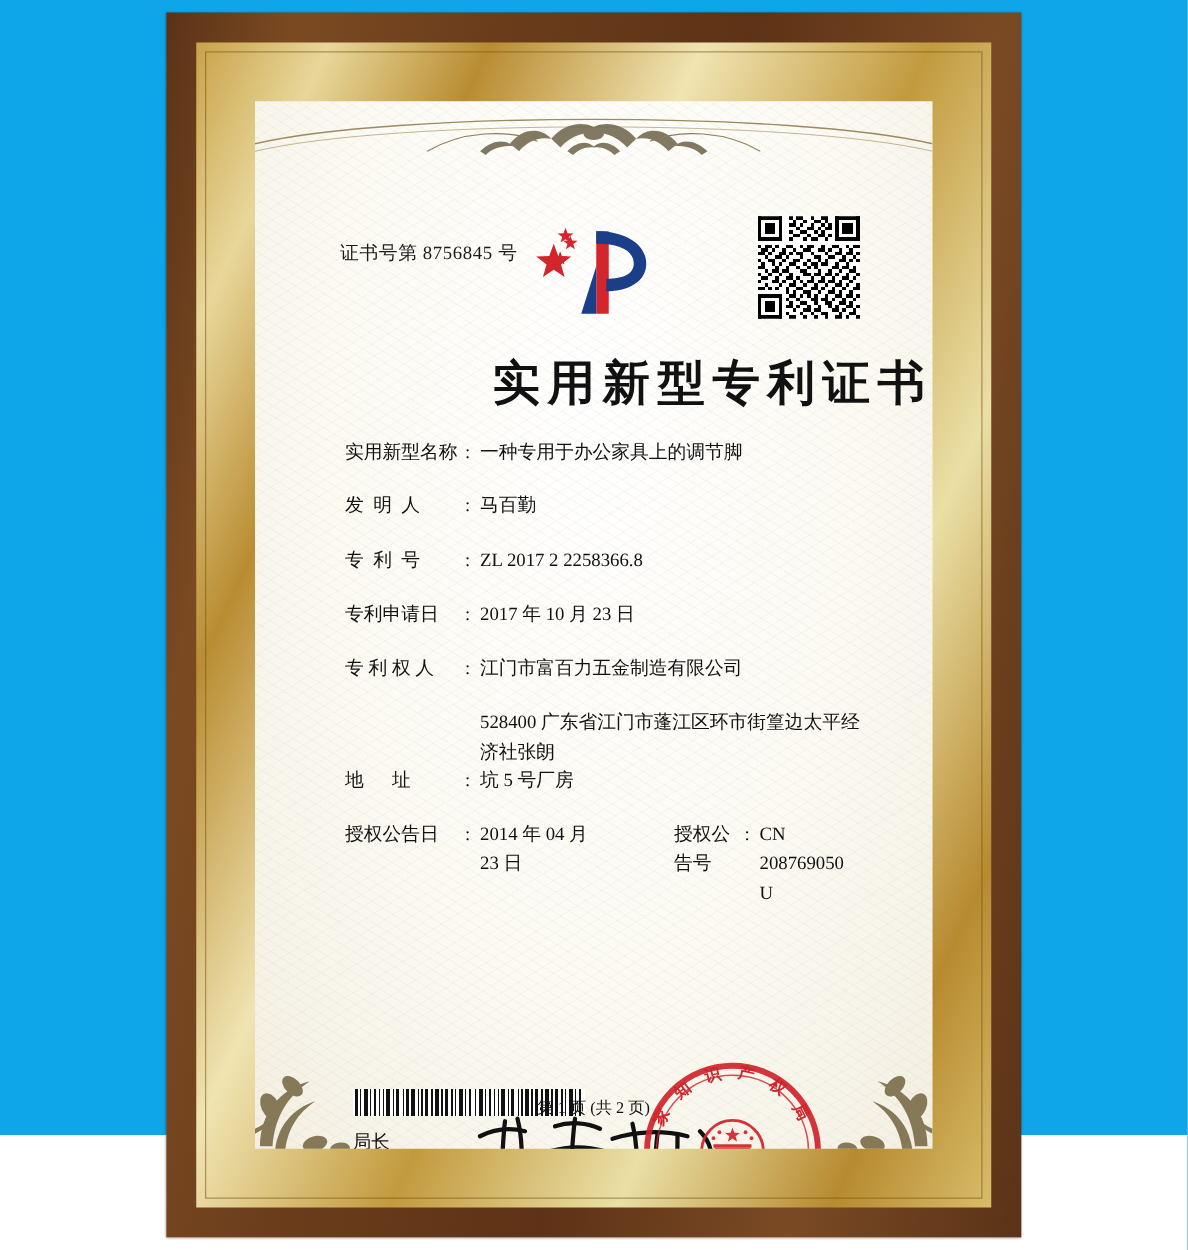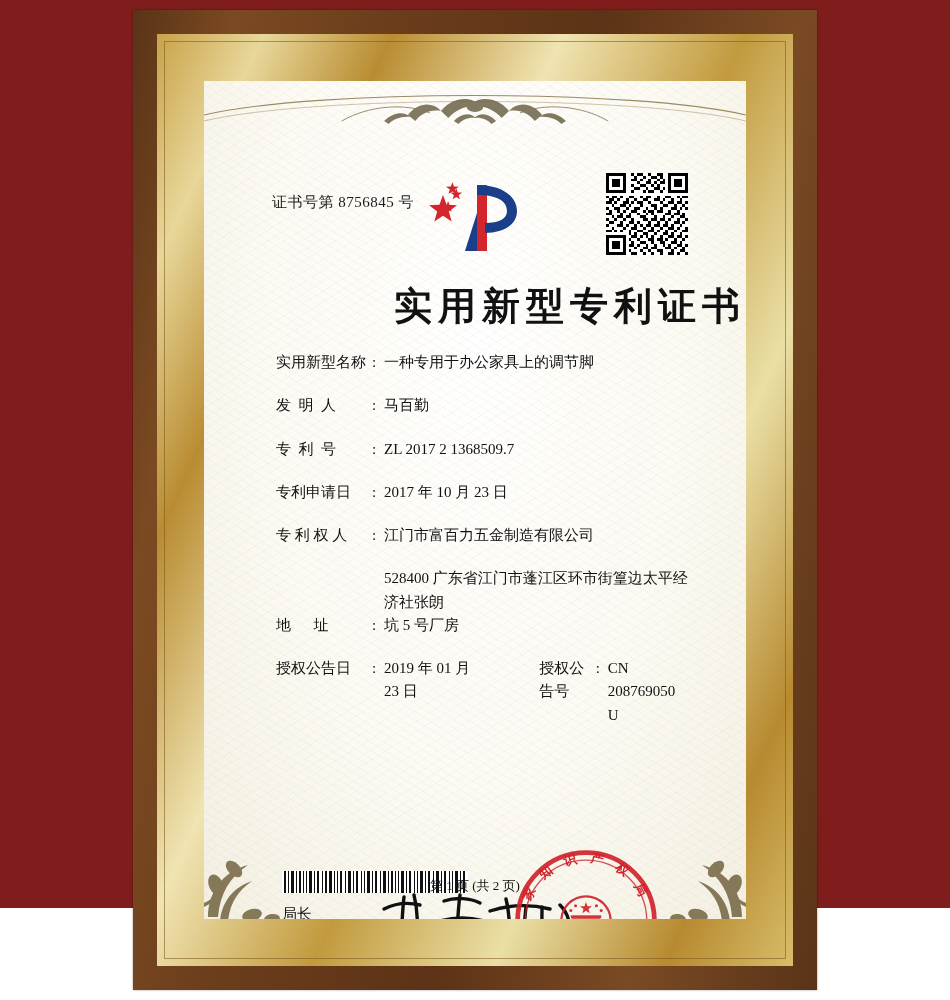--- a/index.html
+++ b/index.html
@@ -6,21 +6,21 @@
   body{
     width:950px;height:1000px;
     background:#ffffff;
     font-family:"Liberation Serif", serif;
     overflow:hidden;
   }
 
   
   .cert-wrap{
     position:absolute;left:0;top:0;width:950px;height:908px;
-    background:#7f1d1d;
+    background:#0ea5e9;
   }
   .frame-outer{
     position:absolute;left:133px;top:10px;width:684px;height:980px;
     background:linear-gradient(100deg,#5a3317 0%,#7b4a22 12%,#6b3d1b 30%,#5d3216 55%,#7a4a24 78%,#5a3317 100%);
     box-shadow:0 0 2px rgba(0,0,0,.4);
   }
   .frame-gold{
     position:absolute;left:24px;top:24px;right:24px;bottom:24px;
     background:linear-gradient(115deg,#c9a24a 0%,#e8d79a 10%,#b98c32 22%,#f0e4b2 38%,#c29a3e 55%,#eadfa6 72%,#b78a30 88%,#d8bd6a 100%);
   }
@@ -428,21 +428,21 @@
 
             <div class="f-row">
               <span class="f-label spread">发&nbsp;&nbsp;明&nbsp;&nbsp;人</span>
               <span class="f-colon">:</span>
               <span class="f-value">马百勤</span>
             </div>
 
             <div class="f-row">
               <span class="f-label spread">专&nbsp;&nbsp;利&nbsp;&nbsp;号</span>
               <span class="f-colon">:</span>
-              <span class="f-value">ZL 2017 2 1368509.7</span>
+              <span class="f-value">ZL 2017 2 2258366.8</span>
             </div>
 
             <div class="f-row">
               <span class="f-label">专利申请日</span>
               <span class="f-colon">:</span>
               <span class="f-value">2017 年 10 月 23 日</span>
             </div>
 
             <div class="f-row">
               <span class="f-label spread">专&nbsp;利&nbsp;权&nbsp;人</span>
@@ -455,21 +455,21 @@
               <span class="f-colon">:</span>
               <span class="f-value">
                 <span class="ln">528400  广东省江门市蓬江区环市街篁边太平经济社张朗</span>
                 <span class="ln">坑 5 号厂房</span>
               </span>
             </div>
 
             <div class="row-grant">
               <span class="f-label">授权公告日</span>
               <span class="f-colon">:</span>
-              <span>2019 年 01 月 23 日</span>
+              <span>2014 年 04 月 23 日</span>
               <span class="grant-second">授权公告号</span>
               <span class="f-colon">:</span>
               <span>CN 208769050 U</span>
             </div>
 
           </div>
 
 
           <svg class="barcode" viewBox="0 0 186 22" shape-rendering="crispEdges">
             <rect width="186" height="22" fill="#fff"></rect>

